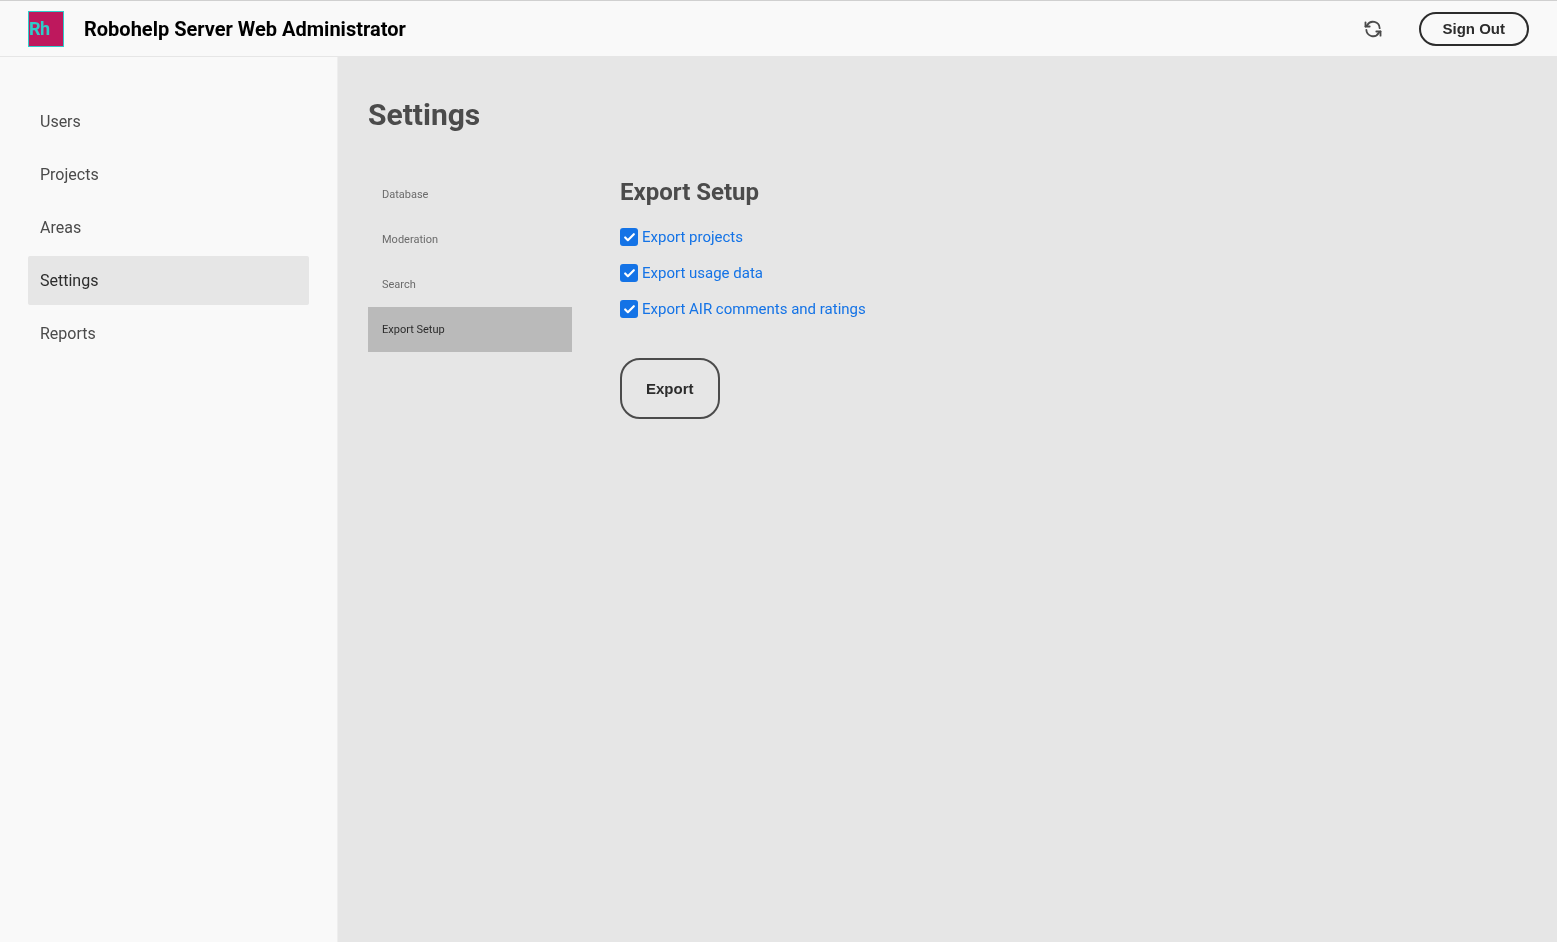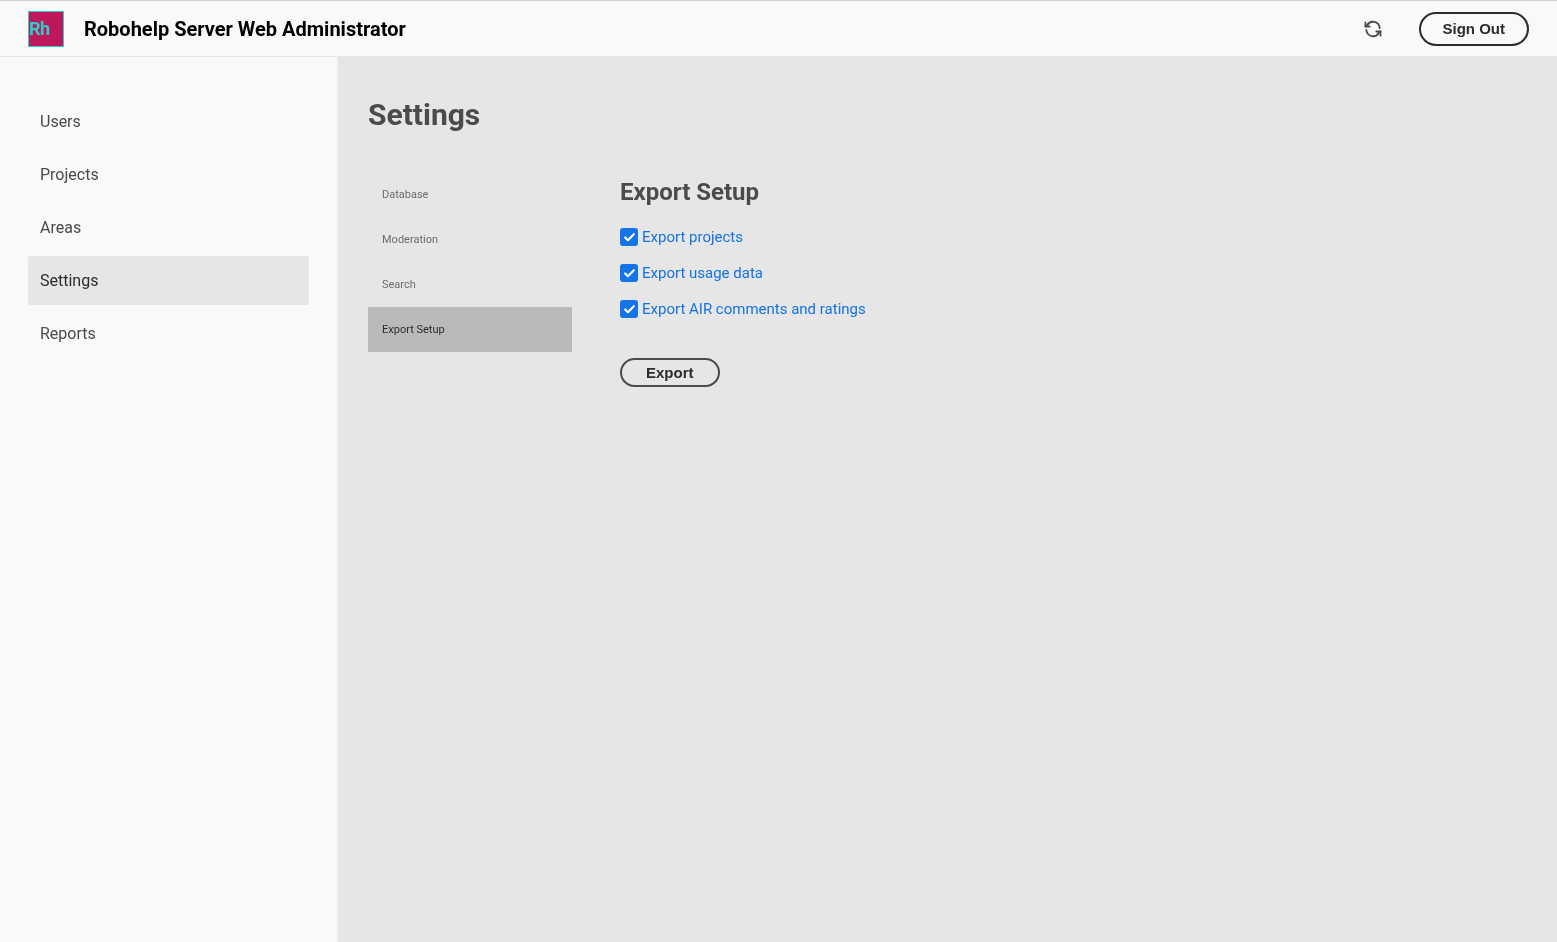--- a/index.html
+++ b/index.html
@@ -180,21 +180,21 @@
     .checkbox-label {
       color: #1473E6;
       font-size: 15px;
       cursor: pointer;
     }
 
     .export-button {
       margin-top: 22px;
       border: 2px solid #4b4b4b;
       border-radius: 20px;
-      padding: 4px 24px;
+      padding: 20px 24px;
       font-size: 15px;
       font-weight: 700;
       background: transparent;
       color: #2c2c2c;
       cursor: pointer;
     }
   </style>
 </head>
 <body>
 

